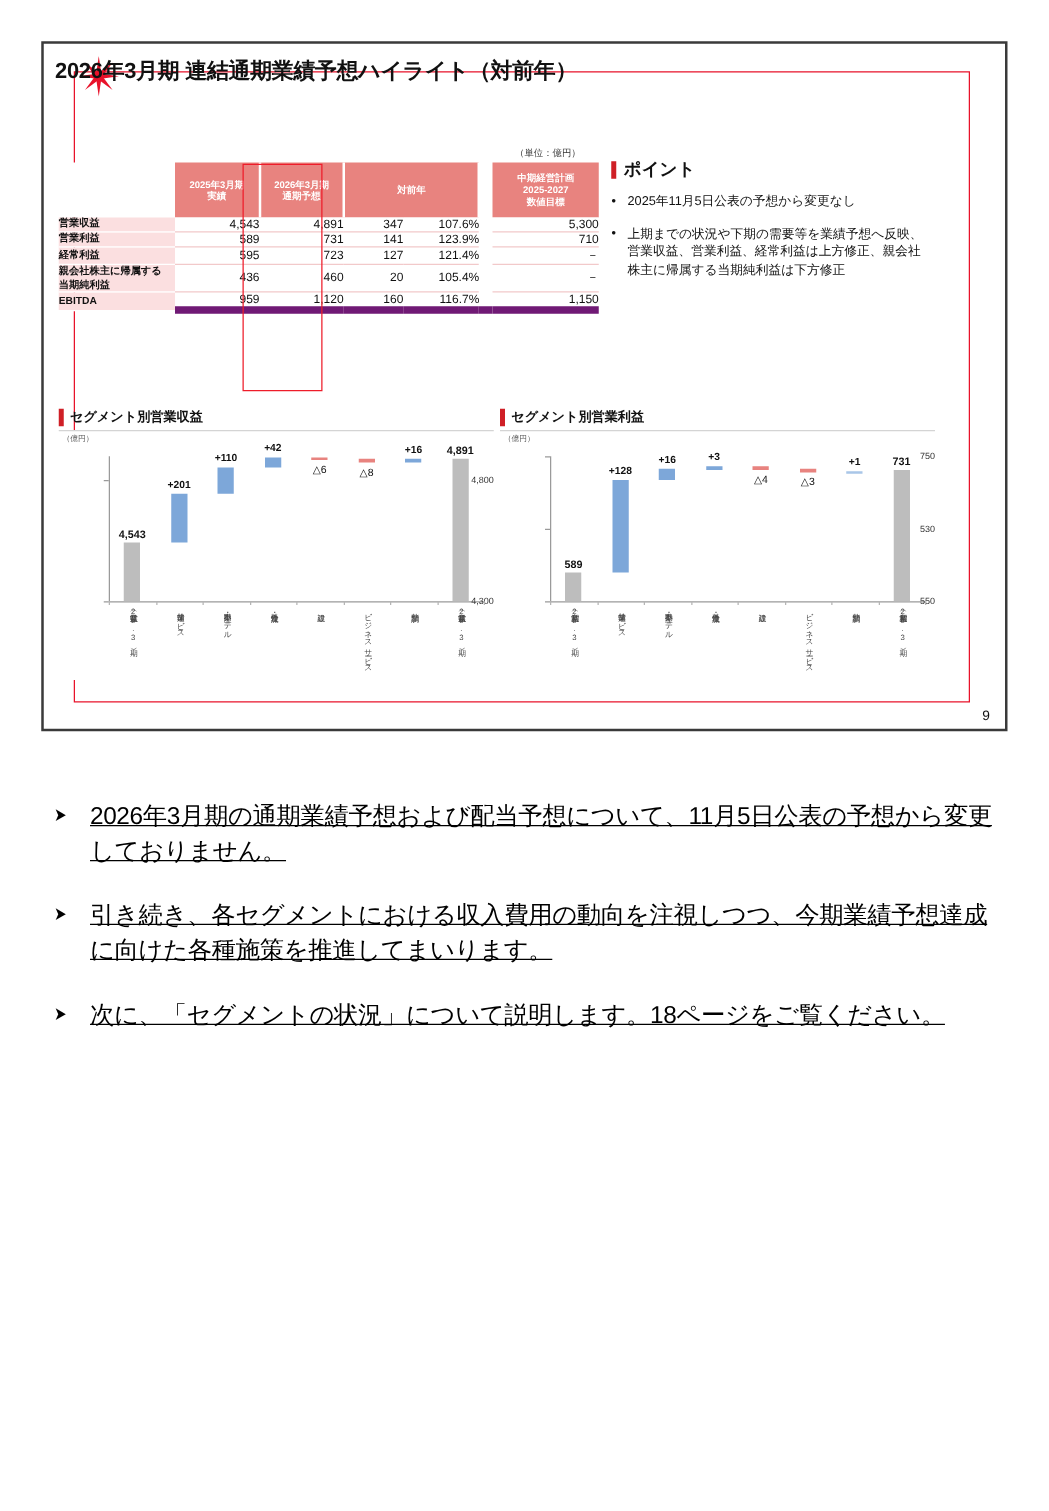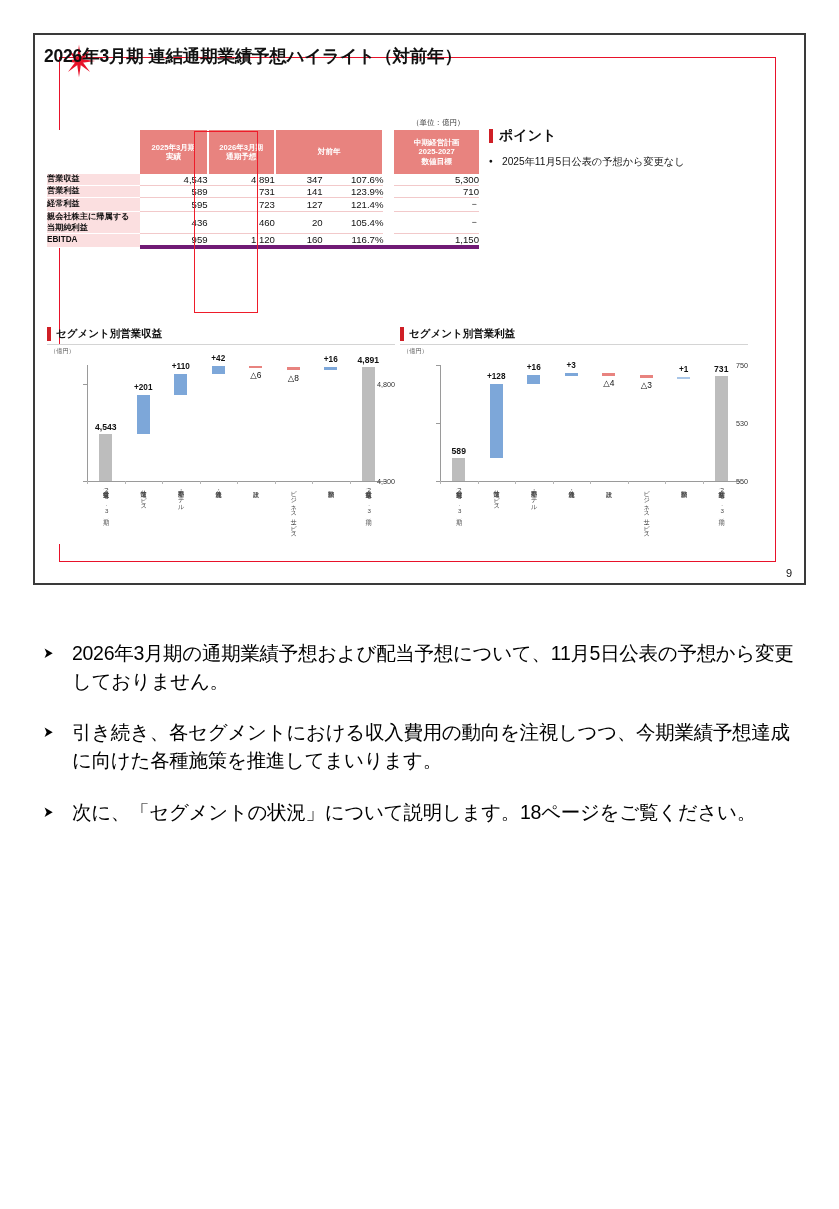--- a/index.html
+++ b/index.html
@@ -102,21 +102,21 @@
     border-bottom: 1px solid #f2c9ca;
     background: #fff;
     white-space: nowrap;
   }
   .num.c-25 { width: 62px; }
   .num.c-26 { width: 62px; }
   .num.c-diff { width: 44px; }
   .num.c-pct  { width: 56px; }
   .num.c-mid  { width: 78px; }
   .num.gapcell { border-bottom: none; background: #fff; width: 10px; padding: 0; }
-  tr.lastrow .num { border-bottom: 4px solid #701a75; }
+  tr.lastrow .num { border-bottom: 6px solid #701a75; }
 
   
   #col-highlight {
     position: absolute;
     left: 194px; top: 131px;
     width: 64px; height: 182px;
     border: 1.6px solid #ee1c2a;
     pointer-events: none;
   }
 
@@ -210,20 +210,21 @@
   
   #bullets { position: absolute; left: 38px; top: 640px; width: 770px; }
   .bullet {
     position: relative;
     padding-left: 34px;
     font-size: 19.5px;
     line-height: 1.42;
     color: #000;
     margin-bottom: 24px;
     letter-spacing: -0.3px;
+    text-decoration: underline;
   }
   .bullet::before {
     content: "\27A4";
     position: absolute; left: 4px; top: 2px;
     font-size: 15px;
     color: #000;
     transform: scaleX(0.8);
   }
 </style>
 </head>
@@ -336,20 +337,21 @@
 
 <div id="col-highlight"></div>
 
 <div id="points-panel">
   <div class="sec-head">
     <span class="sec-bar"></span>
     <span class="sec-title">ポイント</span>
   </div>
   <ul class="pt-list" id="pt-list">
       <li class="pt-item">2025年11月5日公表の予想から変更なし</li>
+      <li class="pt-item">上期までの状況や下期の需要等を業績予想へ反映、営業収益、営業利益、経常利益は上方修正、親会社株主に帰属する当期純利益は下方修正</li>
     </ul>
 </div>
 
 <div class="chart-block" id="chart-left">
   <div class="chart-title-row">
     <span class="sec-bar"></span>
     <span class="chart-title">セグメント別営業収益</span>
   </div>
   <div class="plot" id="plot-0">
     <div class="plot-unit">（億円）</div>

